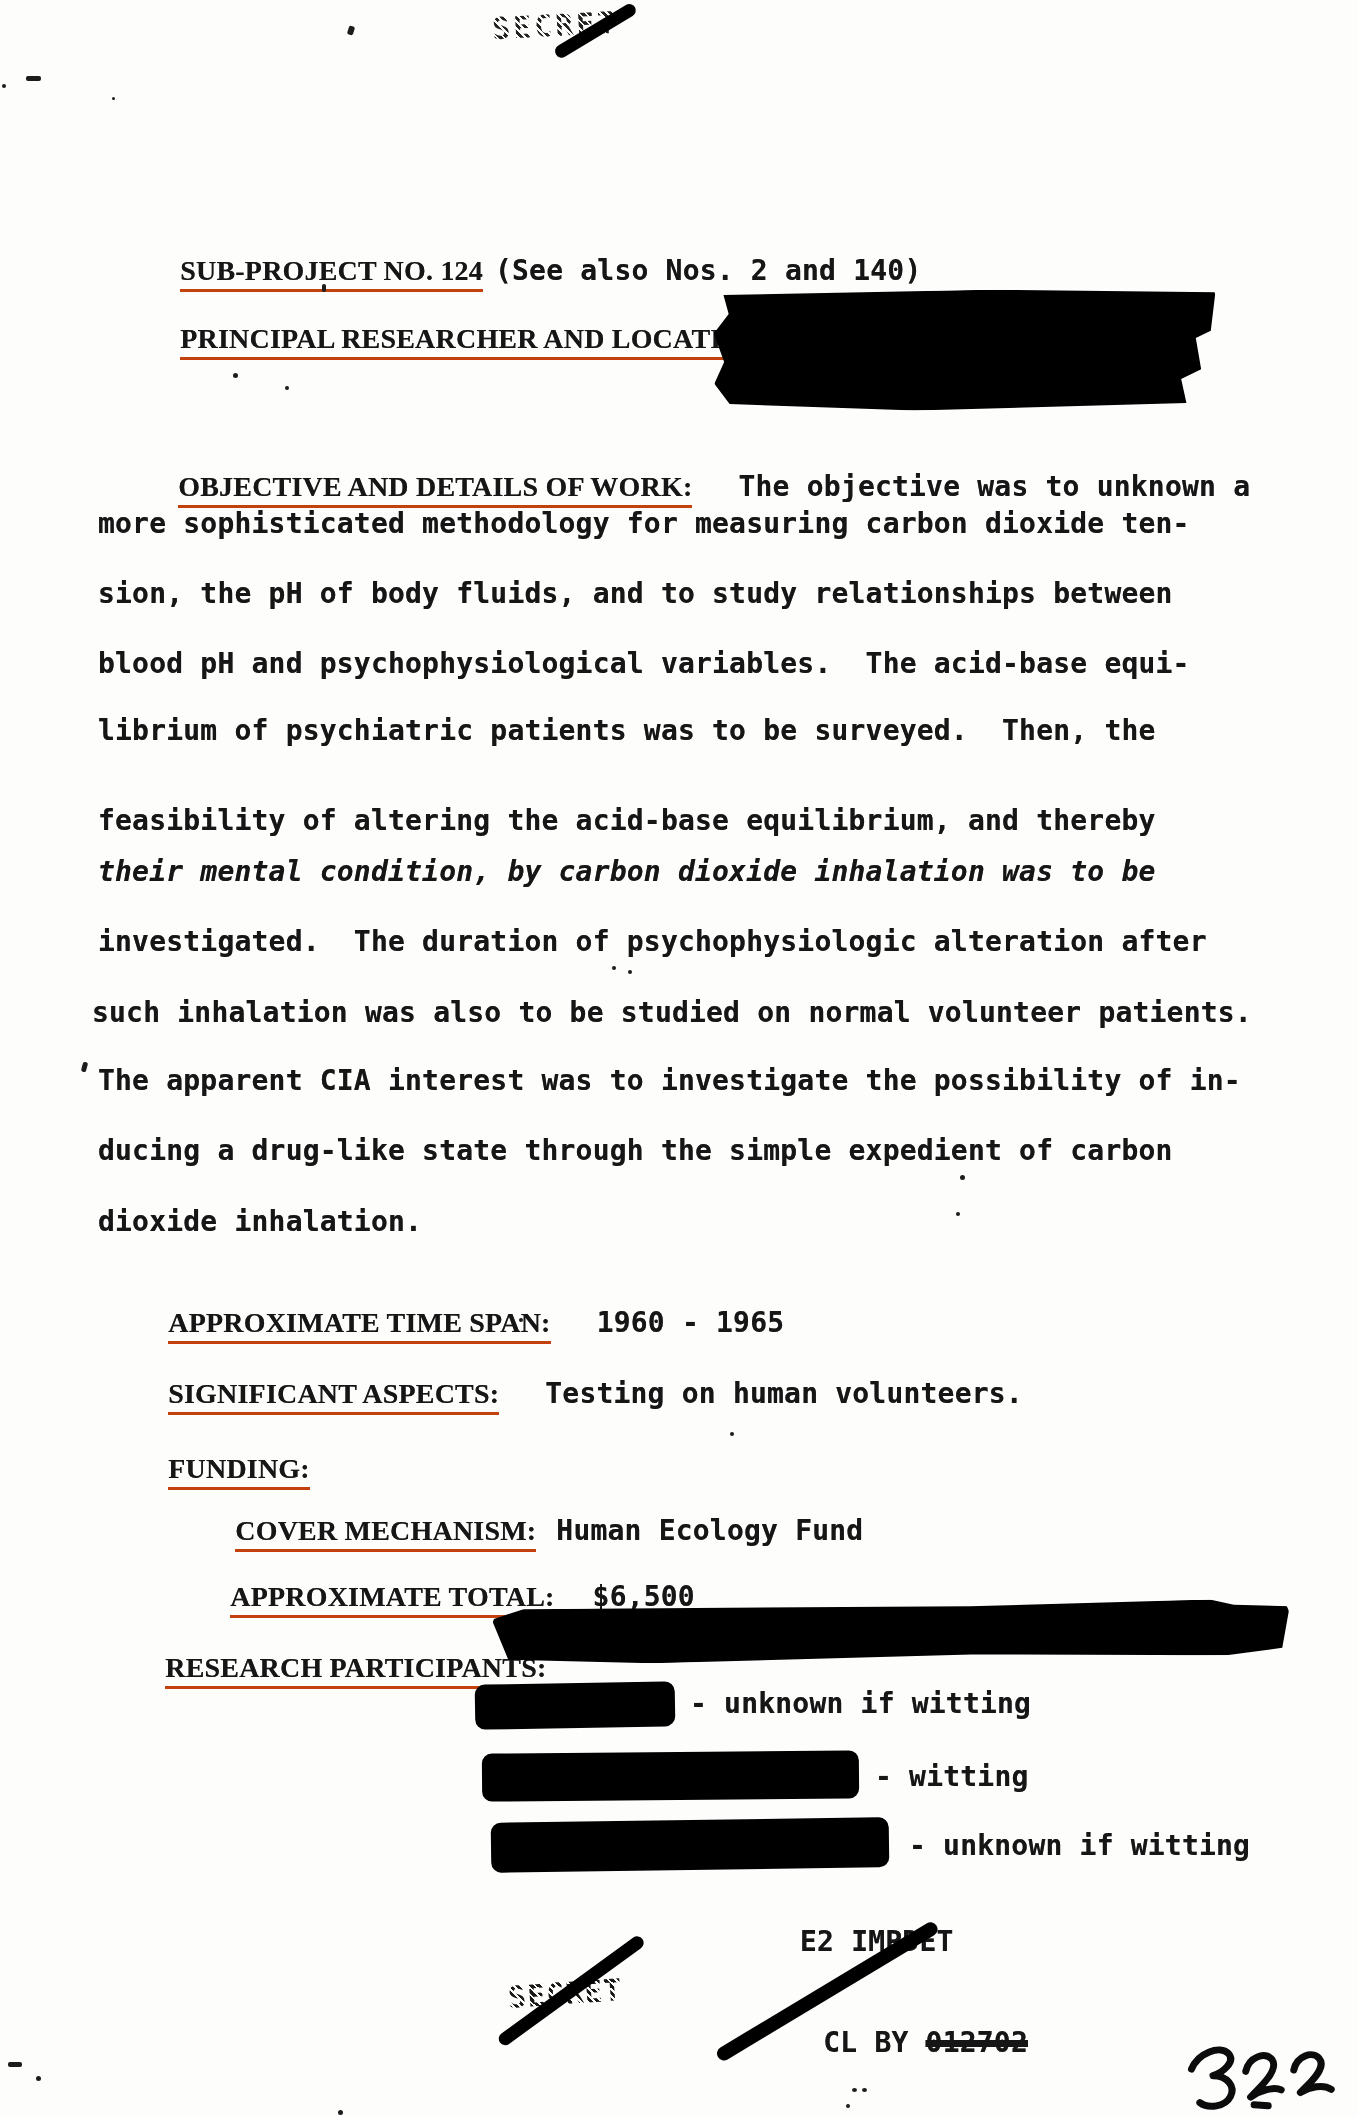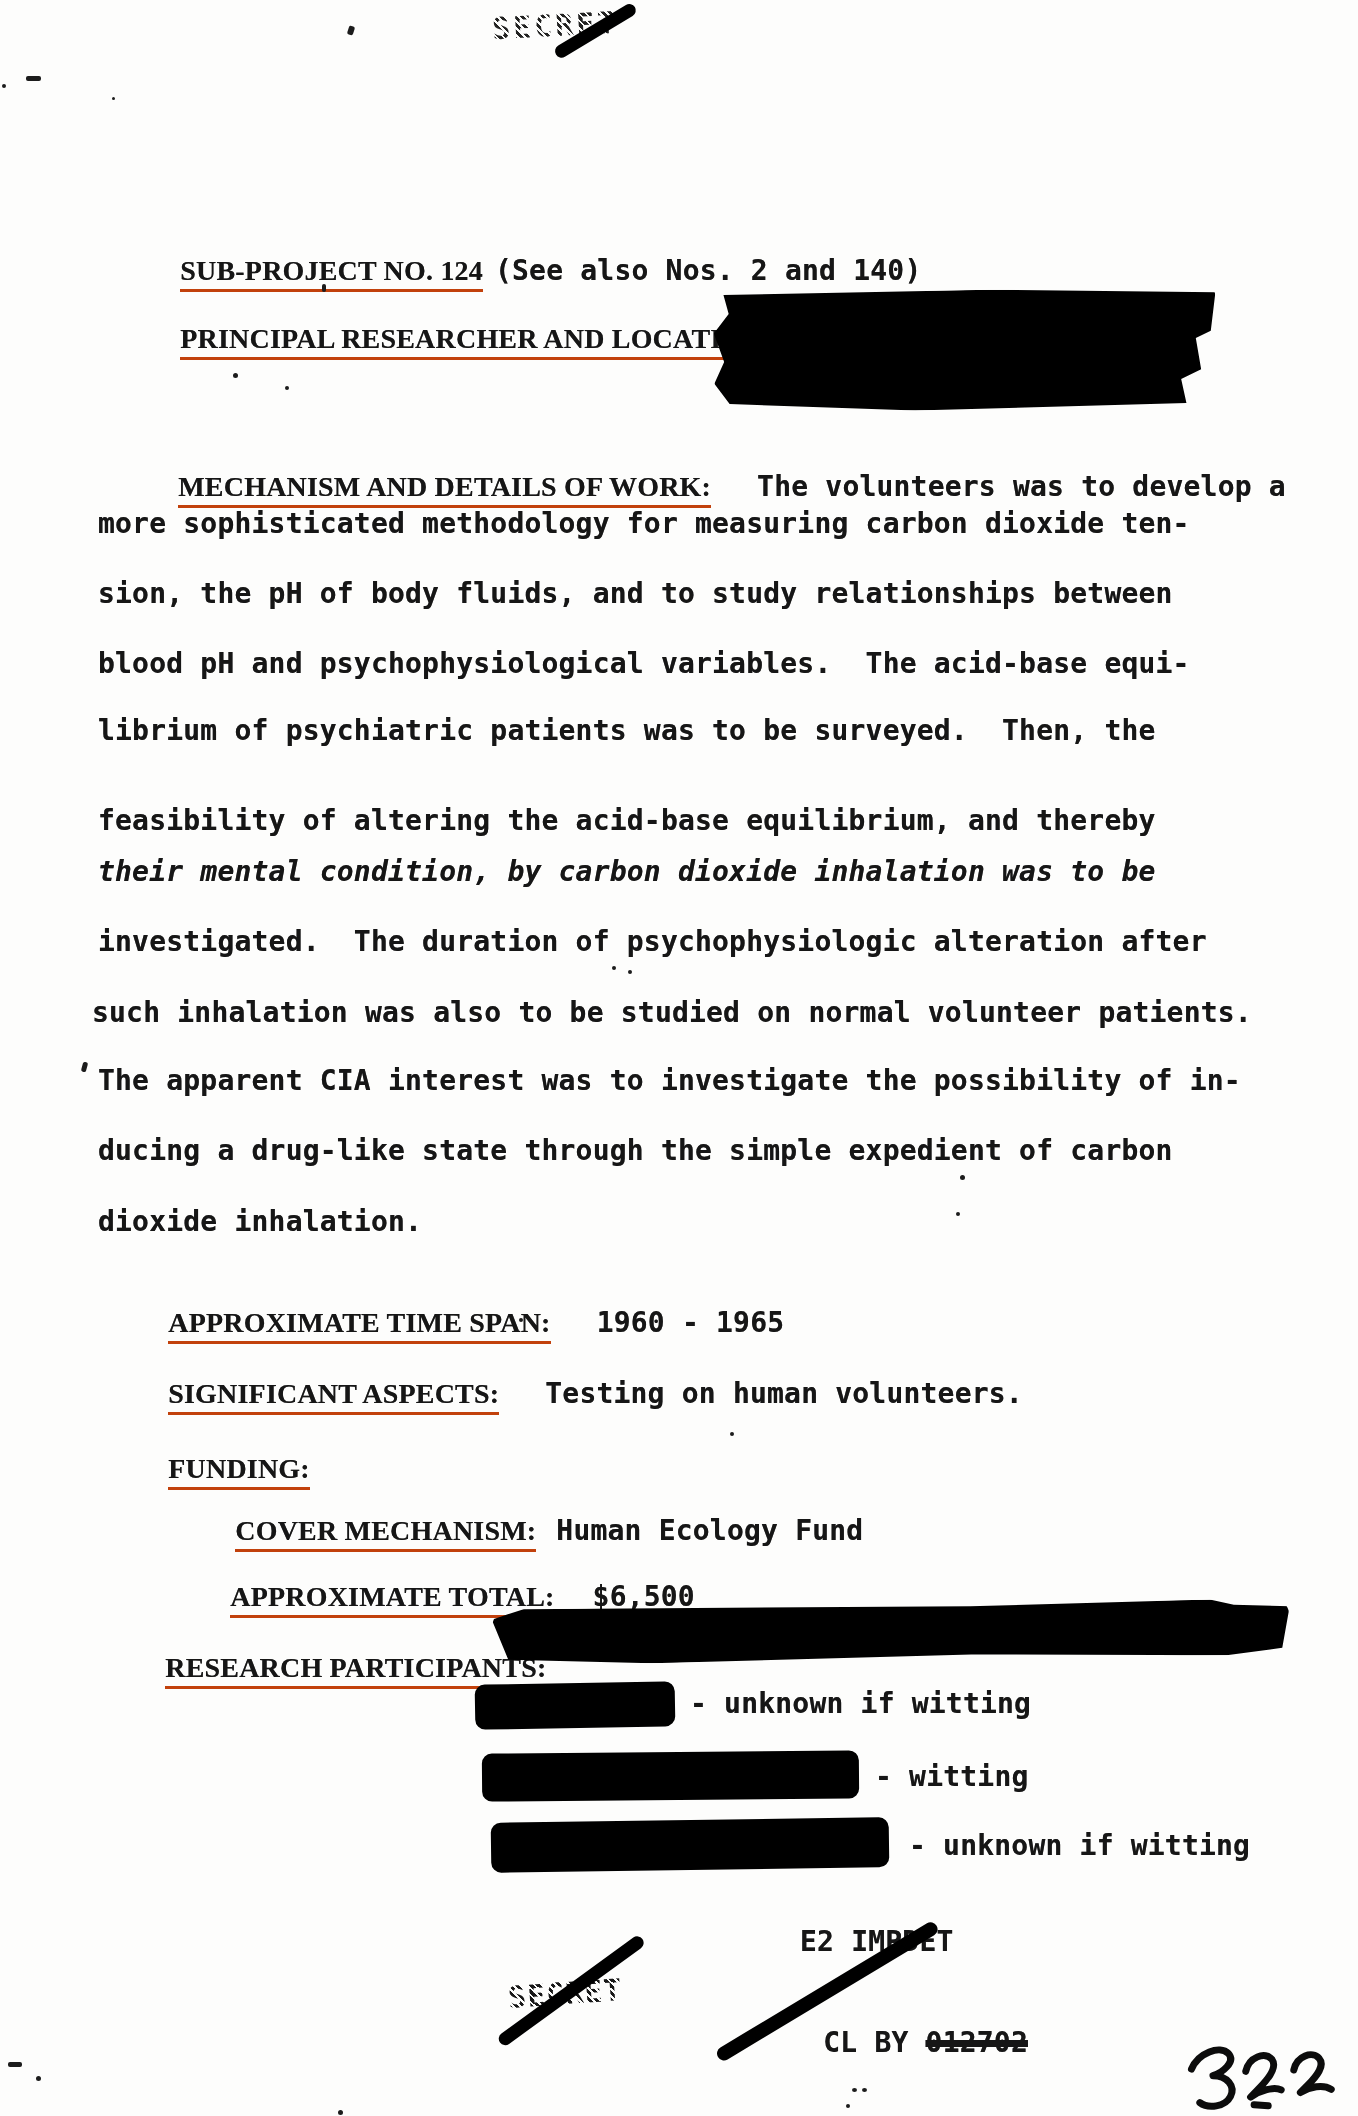--- a/index.html
+++ b/index.html
@@ -40,21 +40,21 @@
     <span class="u">SUB-PROJECT NO. 124</span><span style="display:inline-block; margin-left:12px;">(See also Nos. 2 and 140)</span>
   </div>
 
   <div class="tline" style="left:112px; top:288px;">
     <span class="u">PRINCIPAL RESEARCHER AND LOCATION:</span>
   </div>
   <div class="redact" style="left:714px; top:290px; width:502px; height:120px; transform:rotate(-0.6deg); border-radius:8px;
               clip-path:polygon(2% 2%, 55% 0, 100% 4%, 99% 36%, 96% 42%, 97% 68%, 93% 76%, 94% 96%, 40% 100%, 3% 93%, 0 76%, 2% 58%, 0 34%, 3% 18%);"></div>
 
   <div class="tline" style="left:110px; top:436px;">
-    <span class="u">MECHANISM AND DETAILS OF WORK:</span><span class="val">The volunteers was to develop a</span>
+    <span class="u">OBJECTIVE AND DETAILS OF WORK:</span><span class="val">The objective was to unknown a</span>
   </div>
   <div class="tline" style="left:98px; top:507px;">more sophisticated methodology for measuring carbon dioxide ten-</div>
   <div class="tline" style="left:98px; top:577px;">sion, the pH of body fluids, and to study relationships between</div>
   <div class="tline" style="left:98px; top:647px;">blood pH and psychophysiological variables.  The acid-base equi-</div>
   <div class="tline" style="left:98px; top:714px;">librium of psychiatric patients was to be surveyed.  Then, the</div>
   <div class="tline" style="left:98px; top:804px;">feasibility of altering the acid-base equilibrium, and thereby</div>
   <div class="tline" style="left:98px; top:855px;font-style:italic;">their mental condition, by carbon dioxide inhalation was to be</div>
   <div class="tline" style="left:98px; top:925px;">investigated.  The duration of psychophysiologic alteration after</div>
   <div class="tline" style="left:92px; top:996px;">such inhalation was also to be studied on normal volunteer patients.</div>
   <div class="tline" style="left:98px; top:1064px;">The apparent CIA interest was to investigate the possibility of in-</div>

